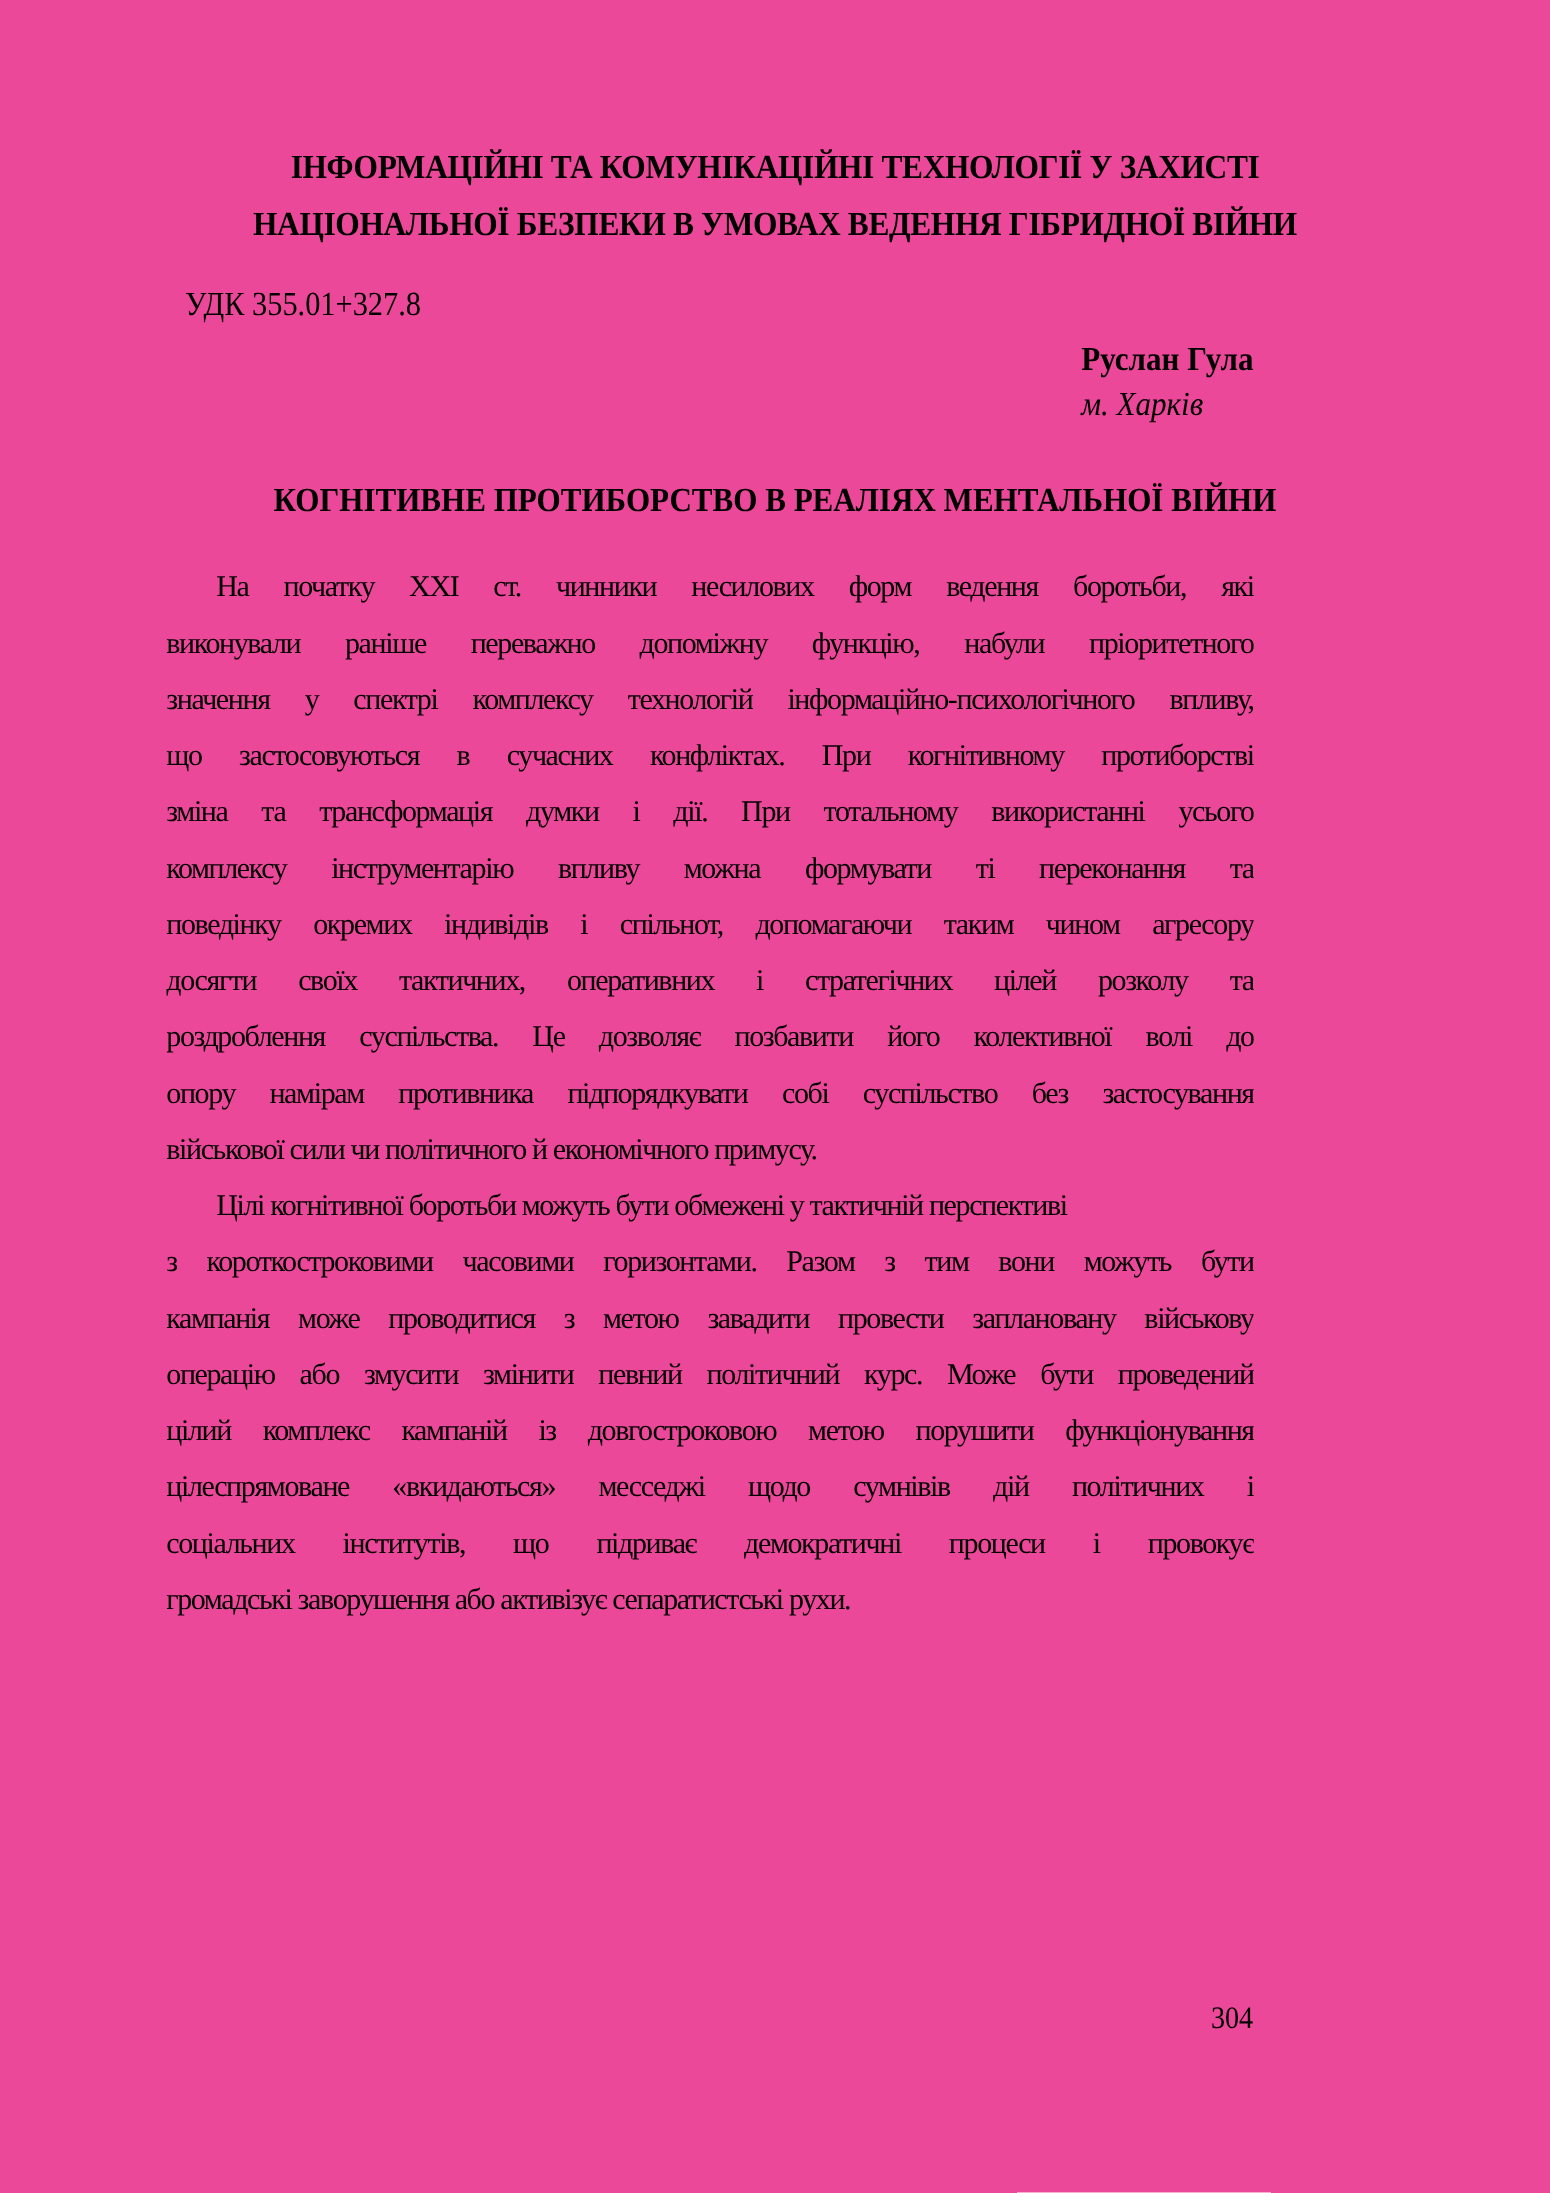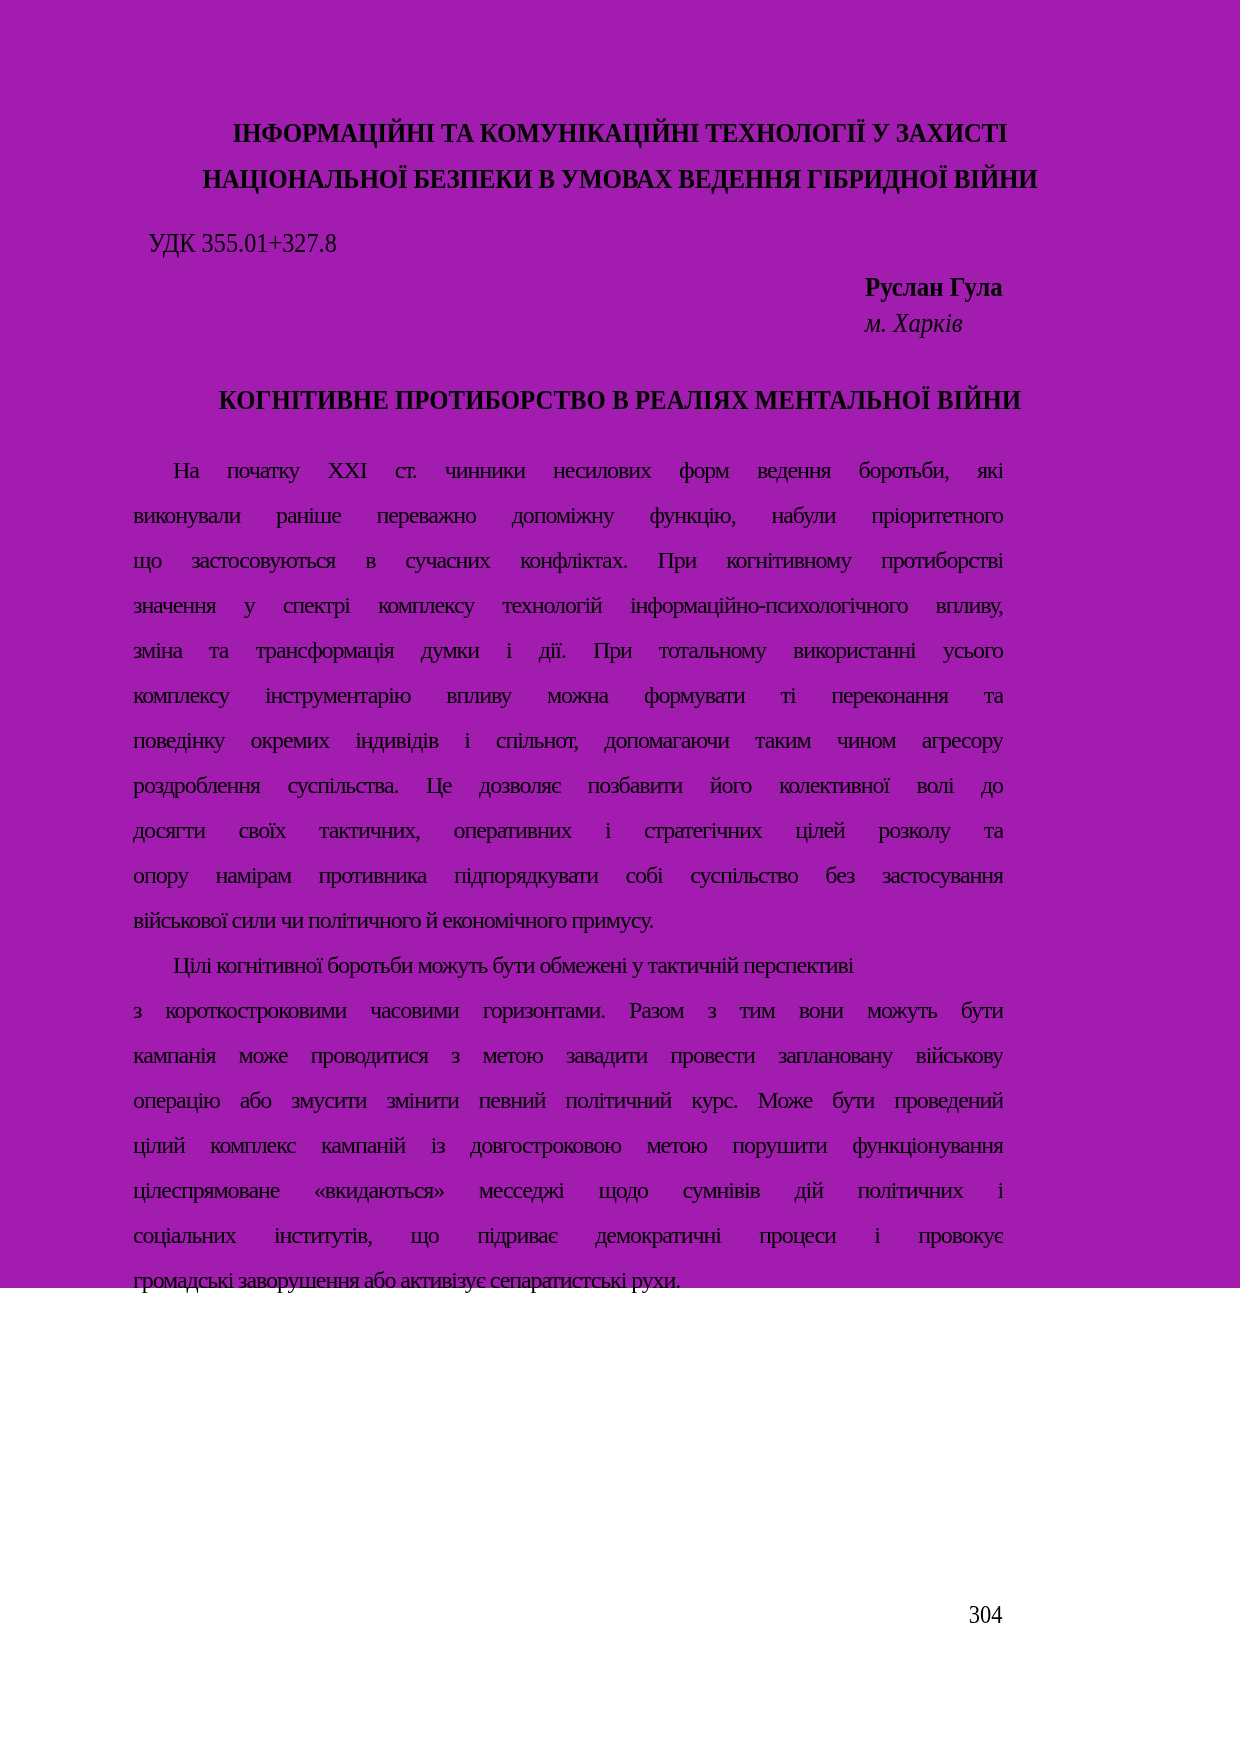--- a/index.html
+++ b/index.html
@@ -13,22 +13,22 @@
       position: relative;
       overflow: hidden;
       font-family: "Liberation Serif", "DejaVu Serif", serif;
       color: #000000;
     }
     .page {
       position: absolute;
       left: 0;
       top: 0;
       width: 1240px;
-      height: 1288px;
-      background: #a21caf;
+      height: 1754px;
+      background: #ec4899;
     }
     .section-header {
       position: absolute;
       left: 106px;
       width: 1028px;
       top: 110px;
       text-align: center;
       font-weight: bold;
       font-size: 27px;
       line-height: 46px;
@@ -129,27 +129,27 @@
     <span class="author-name">Руслан Гула</span>
     <span class="author-city">м. Харків</span>
   </div>
 
   <div class="article-title">КОГНІТИВНЕ ПРОТИБОРСТВО В РЕАЛІЯХ МЕНТАЛЬНОЇ ВІЙНИ</div>
 
   <div class="body-text">
     <div>
       <span class="line indent">На початку XXI ст. чинники несилових форм ведення боротьби, які</span>
       <span class="line">виконували раніше переважно допоміжну функцію, набули пріоритетного</span>
+      <span class="line">значення у спектрі комплексу технологій інформаційно-психологічного впливу,</span>
       <span class="line">що застосовуються в сучасних конфліктах. При когнітивному протиборстві</span>
-      <span class="line">значення у спектрі комплексу технологій інформаційно-психологічного впливу,</span>
       <span class="line">зміна та трансформація думки і дії. При тотальному використанні усього</span>
       <span class="line">комплексу інструментарію впливу можна формувати ті переконання та</span>
       <span class="line">поведінку окремих індивідів і спільнот, допомагаючи таким чином агресору</span>
+      <span class="line">досягти своїх тактичних, оперативних і стратегічних цілей розколу та</span>
       <span class="line">роздроблення суспільства. Це дозволяє позбавити його колективної волі до</span>
-      <span class="line">досягти своїх тактичних, оперативних і стратегічних цілей розколу та</span>
       <span class="line">опору намірам противника підпорядкувати собі суспільство без застосування</span>
       <span class="line last">військової сили чи політичного й економічного примусу.</span>
     </div>
     <div>
       <span class="line indent last">Цілі когнітивної боротьби можуть бути обмежені у тактичній перспективі</span>
       <span class="line">з короткостроковими часовими горизонтами. Разом з тим вони можуть бути</span>
       <span class="line">кампанія може проводитися з метою завадити провести заплановану військову</span>
       <span class="line">операцію або змусити змінити певний політичний курс. Може бути проведений</span>
       <span class="line">цілий комплекс кампаній із довгостроковою метою порушити функціонування</span>
       <span class="line">цілеспрямоване «вкидаються» месседжі щодо сумнівів дій політичних і</span>

